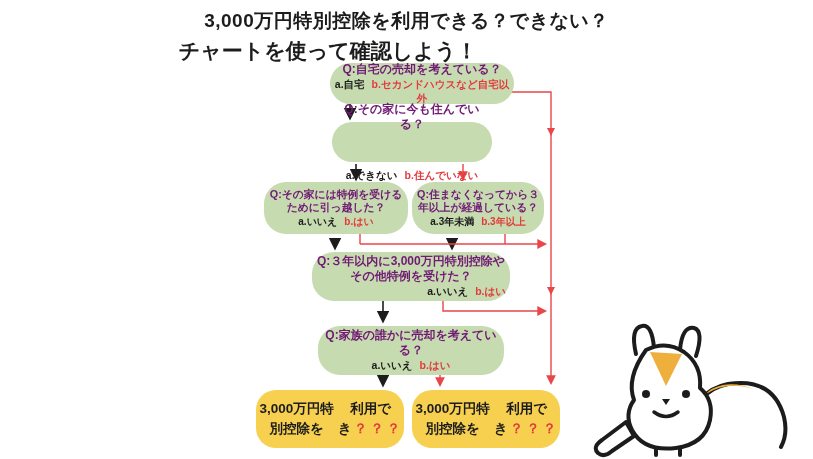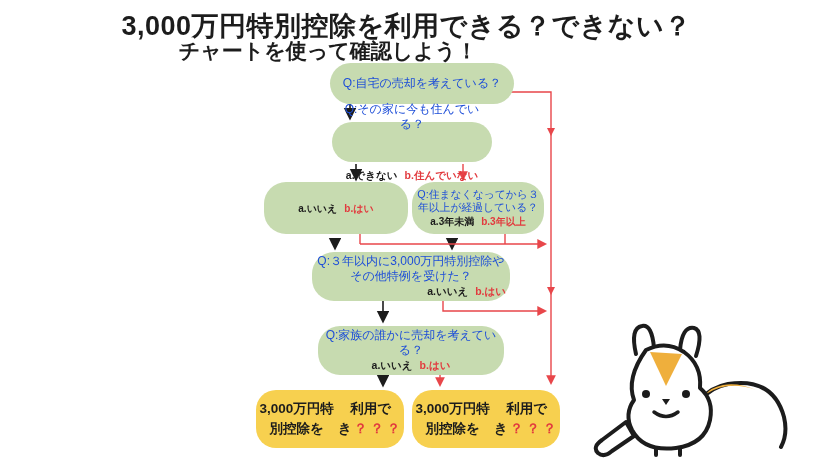--- a/index.html
+++ b/index.html
@@ -2,32 +2,32 @@
 <html><head>
 <meta charset="utf-8">
 <style>
   html,body{margin:0;padding:0;background:#ffffff;}
   .stage{
     position:relative;width:813px;height:459px;background:#ffffff;overflow:hidden;
     font-family:"Liberation Sans","DejaVu Sans",sans-serif;color:#1c1c1c;
   }
   .title{
     position:absolute;top:8px;left:0;width:813px;text-align:center;
-    font-size:27px;font-weight:bold;letter-spacing:.5px;color:#1c1c1c;
+    font-size:19px;font-weight:bold;letter-spacing:.5px;color:#1c1c1c;
   }
   .subtitle{
     position:absolute;top:37px;left:0;width:656px;text-align:center;
     font-size:21px;font-weight:bold;color:#1c1c1c;
   }
   .node{
     position:absolute;background:#c7dbb0;border-radius:22px;
     display:flex;flex-direction:column;justify-content:center;align-items:center;
     text-align:center;padding:2px 4px;box-sizing:border-box;
   }
-  .node .q{font-size:12px;font-weight:normal;line-height:1.25;color:#1d4ed8;}
+  .node .q{font-size:12px;font-weight:bold;line-height:1.25;color:#701a75;}
   .node .opts{font-size:10.5px;font-weight:bold;line-height:1.3;margin-top:1px;}
   .opt-a{color:#1c1c1c;margin-right:7px;}
   .opt-b{color:#e23a3e;}
   .small-q .q{font-size:10.8px;}
   .small-q .opts{font-size:10px;}
   .result{
     position:absolute;background:#f7d04f;border-radius:20px;
     display:flex;justify-content:center;align-items:center;
     text-align:center;box-sizing:border-box;
     font-size:13.5px;font-weight:bold;line-height:1.5;color:#1c1c1c;
@@ -73,30 +73,34 @@
       <path d="M440,367 L440,385" marker-end="url(#ar)"></path>
     </g>
     <g fill="#e8464a">
       <polygon points="547,128 555,128 551,136"></polygon>
       <polygon points="547,287 555,287 551,295"></polygon>
     </g>
   </svg>
 
   <div class="node" style="left:330px;top:63px;width:184px;height:41px;">
     <div class="q">Q:自宅の売却を考えている？</div>
+    <div class="opts">
+      <span class="opt-a">a.自宅</span><span class="opt-b">b.セカンドハウスなど自宅以外</span>
+    </div>
   </div>
 
   <div class="node" style="left:332px;top:122px;width:160px;height:40px;gap:36px;">
     <div class="q">Q:その家に今も住んでいる？</div>
     <div class="opts">
       <span class="opt-a">a.できない</span><span class="opt-b">b.住んでいない</span>
     </div>
   </div>
 
   <div class="node small-q" style="left:264px;top:182px;width:144px;height:52px;">
+    <div class="q">Q:その家には特例を受けるために引っ越した？</div>
     <div class="opts">
       <span class="opt-a">a.いいえ</span><span class="opt-b">b.はい</span>
     </div>
   </div>
 
   <div class="node small-q" style="left:412px;top:182px;width:132px;height:52px;">
     <div class="q">Q:住まなくなってから３年以上が経過している？</div>
     <div class="opts">
       <span class="opt-a">a.3年未満</span><span class="opt-b">b.3年以上</span>
     </div>

